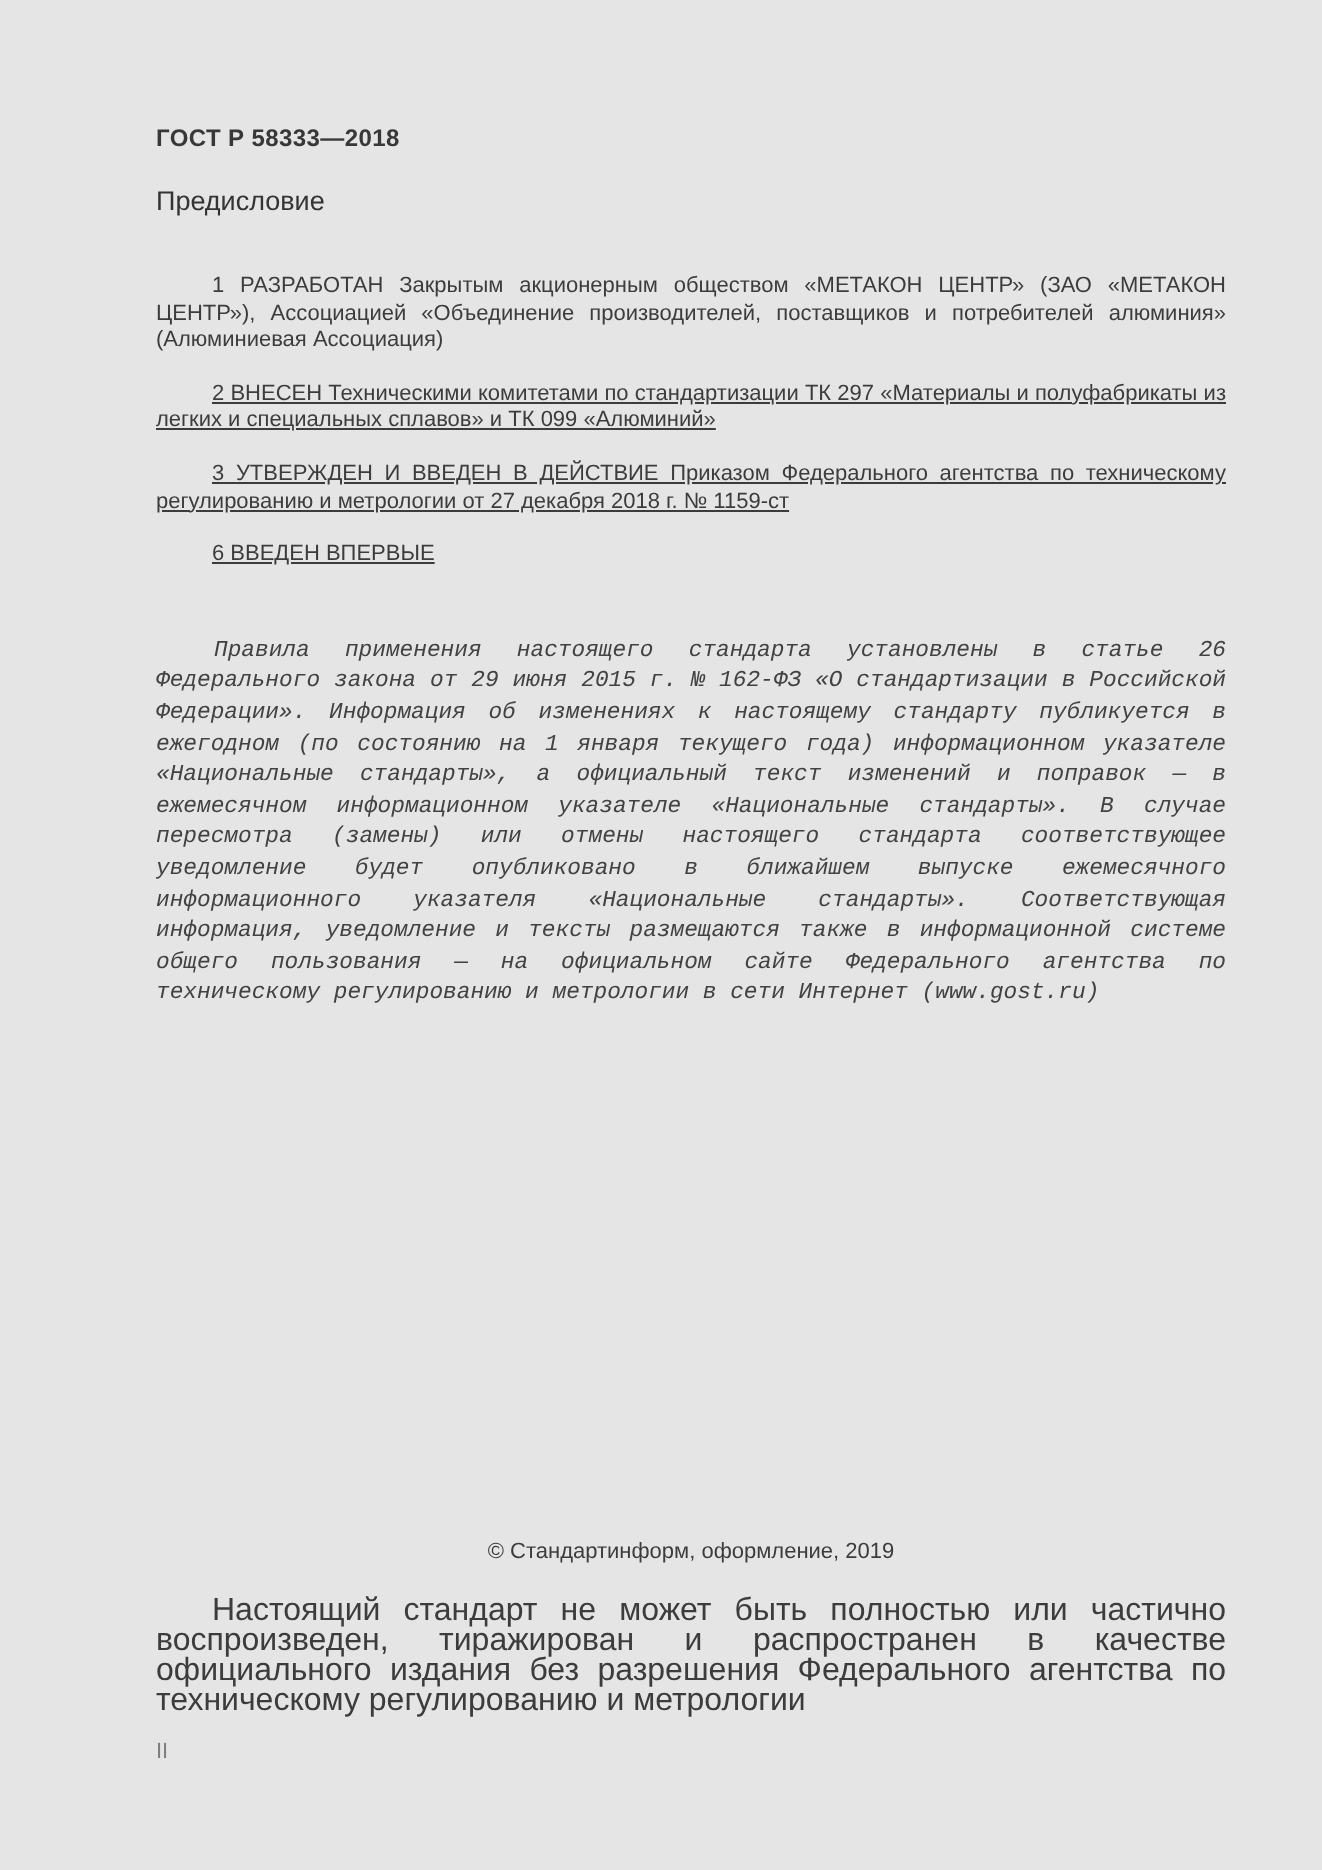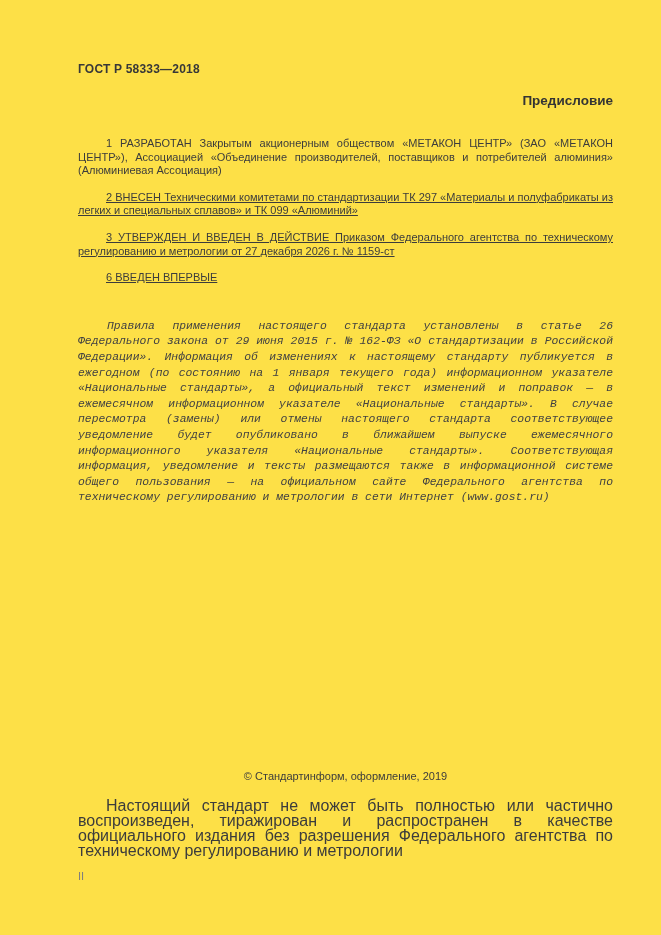--- a/index.html
+++ b/index.html
@@ -11,40 +11,40 @@
     width: 661px;
     height: 935px;
     position: relative;
     font-family: "Liberation Sans", "DejaVu Sans", sans-serif;
     color: #3a3a3a;
     overflow: hidden;
   }
   .page {
     position: absolute;
     inset: 0;
-    background: #fde047;
+    background: #e5e5e5;
     padding-left: 10px;
   }
   .content {
     position: absolute;
     left: 78px;
     top: 62px;
     width: 535px;
   }
   .doc-code {
     font-size: 12px;
     font-weight: bold;
     letter-spacing: 0.2px;
     color: #383838;
   }
   .page-title {
     margin-top: 17px;
-    text-align: right;
+    text-align: left;
     font-size: 13.5px;
-    font-weight: bold;
+    font-weight: normal;
     color: #343434;
   }
   .para {
     font-size: 11px;
     line-height: 13.6px;
     text-align: justify;
     text-indent: 28px;
     color: #3c3c3c;
   }
   .para-1 { margin-top: 29px; }
@@ -91,21 +91,21 @@
   <div class="content">
 
     <div class="doc-code">ГОСТ Р 58333—2018</div>
 
     <div class="page-title">Предисловие</div>
 
     <div class="para para-1">1 РАЗРАБОТАН Закрытым акционерным обществом «МЕТАКОН ЦЕНТР» (ЗАО «МЕТАКОН ЦЕНТР»), Ассоциацией «Объединение производителей, поставщиков и потребителей алюминия» (Алюминиевая Ассоциация)</div>
 
     <div class="para para-n">2 ВНЕСЕН Техническими комитетами по стандартизации ТК 297 «Материалы и полуфабрикаты из легких и специальных сплавов» и ТК 099 «Алюминий»</div>
 
-    <div class="para para-n">3 УТВЕРЖДЕН И ВВЕДЕН В ДЕЙСТВИЕ Приказом Федерального агентства по техническому регулированию и метрологии от 27 декабря 2026 г. № 1159-ст</div>
+    <div class="para para-n">3 УТВЕРЖДЕН И ВВЕДЕН В ДЕЙСТВИЕ Приказом Федерального агентства по техническому регулированию и метрологии от 27 декабря 2018 г. № 1159-ст</div>
 
     <div class="para para-n">6 ВВЕДЕН ВПЕРВЫЕ</div>
 
     <div class="legal-notice">Правила применения настоящего стандарта установлены в статье 26 Федерального закона от 29 июня 2015 г. № 162-ФЗ «О стандартизации в Российской Федерации». Информация об изменениях к настоящему стандарту публикуется в ежегодном (по состоянию на 1 января текущего года) информационном указателе «Национальные стандарты», а официальный текст изменений и поправок — в ежемесячном информационном указателе «Национальные стандарты». В случае пересмотра (замены) или отмены настоящего стандарта соответствующее уведомление будет опубликовано в ближайшем выпуске ежемесячного информационного указателя «Национальные стандарты». Соответствующая информация, уведомление и тексты размещаются также в информационной системе общего пользования — на официальном сайте Федерального агентства по техническому регулированию и метрологии в сети Интернет (www.gost.ru)</div>
 
   </div>
 
   <div class="footer">
 
     <div class="copyright">© Стандартинформ, оформление, 2019</div>

